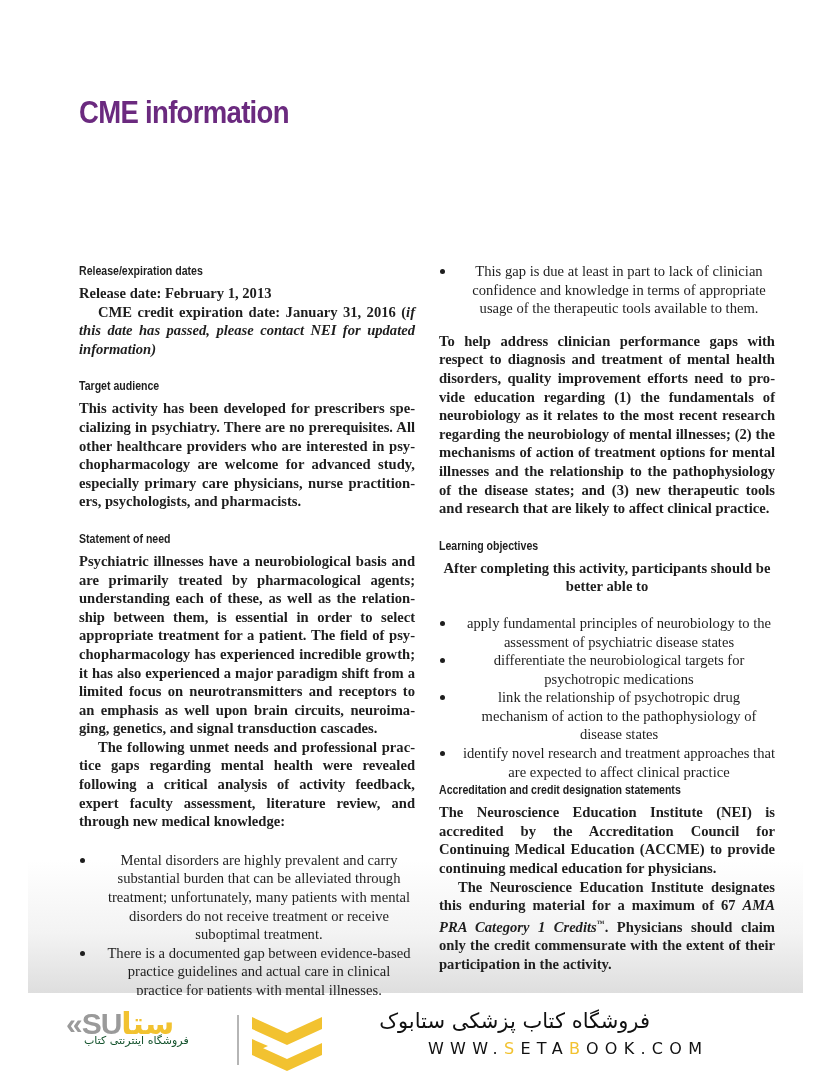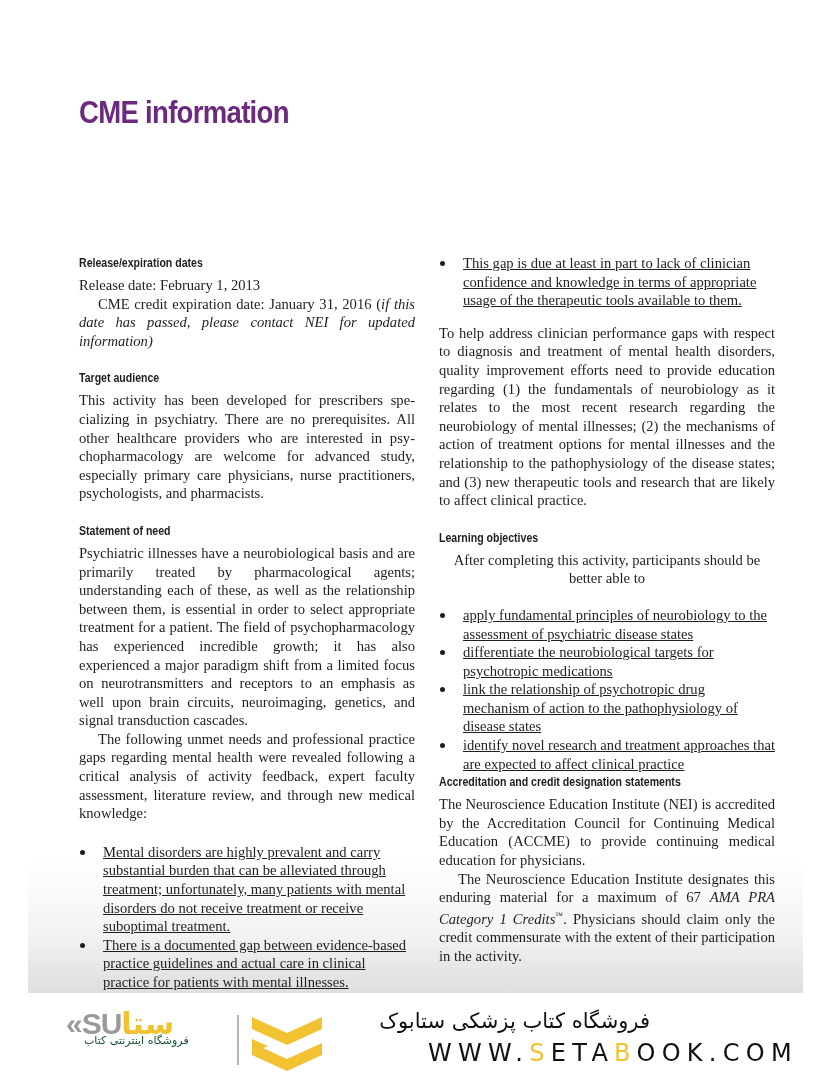--- a/index.html
+++ b/index.html
@@ -33,21 +33,21 @@
       font-size: 32px;
       font-weight: bold;
       color: #6b2a7f;
       letter-spacing: -0.8px;
       transform: scaleX(0.86);
       transform-origin: left top;
       z-index: 1;
     }
     .col {
       position: absolute;
-      top: 254px;
+      top: 262px;
       width: 336px;
       z-index: 1;
     }
     .col-left { left: 79px; }
     .col-right { left: 439px; }
 
     .section-heading {
       margin: 0 0 4px 0;
       font-family: "Liberation Sans", "DejaVu Sans", sans-serif;
       font-size: 12px;
@@ -57,35 +57,35 @@
       transform-origin: left center;
       white-space: nowrap;
       line-height: 18px;
     }
     p {
       margin: 0;
       font-size: 14.6px;
       line-height: 18.6px;
       text-align: justify;
       hyphens: manual;
+      font-weight: bold;
     }
     p.indent { text-indent: 1.3em; }
     .gap-after { margin-bottom: 19px; }
     ul.bullets {
       list-style: none;
       margin: 0;
       padding: 0;
     }
     ul.bullets li {
       position: relative;
       padding-left: 24px;
       font-size: 14.6px;
       line-height: 18.6px;
-      text-align: left;
-      text-decoration: underline;
+      text-align: center;
     }
     ul.bullets li .bullet-dot {
       position: absolute;
       left: 1px;
       top: 7px;
       width: 5px;
       height: 5px;
       border-radius: 50%;
       background: #1e1e1e;
     }
@@ -153,21 +153,21 @@
       font-size: 21px;
       color: #111111;
       direction: rtl;
       white-space: nowrap;
     }
     .store-url {
       position: absolute;
       left: 428px;
       top: 44px;
       font-family: "DejaVu Sans", sans-serif;
-      font-size: 24px;
+      font-size: 16px;
       letter-spacing: 6.3px;
       color: #111111;
       white-space: nowrap;
     }
     .store-url .hl { color: #f2c230; }
   </style>
 </head>
 <body>
 
 <div class="page-shade"></div>

